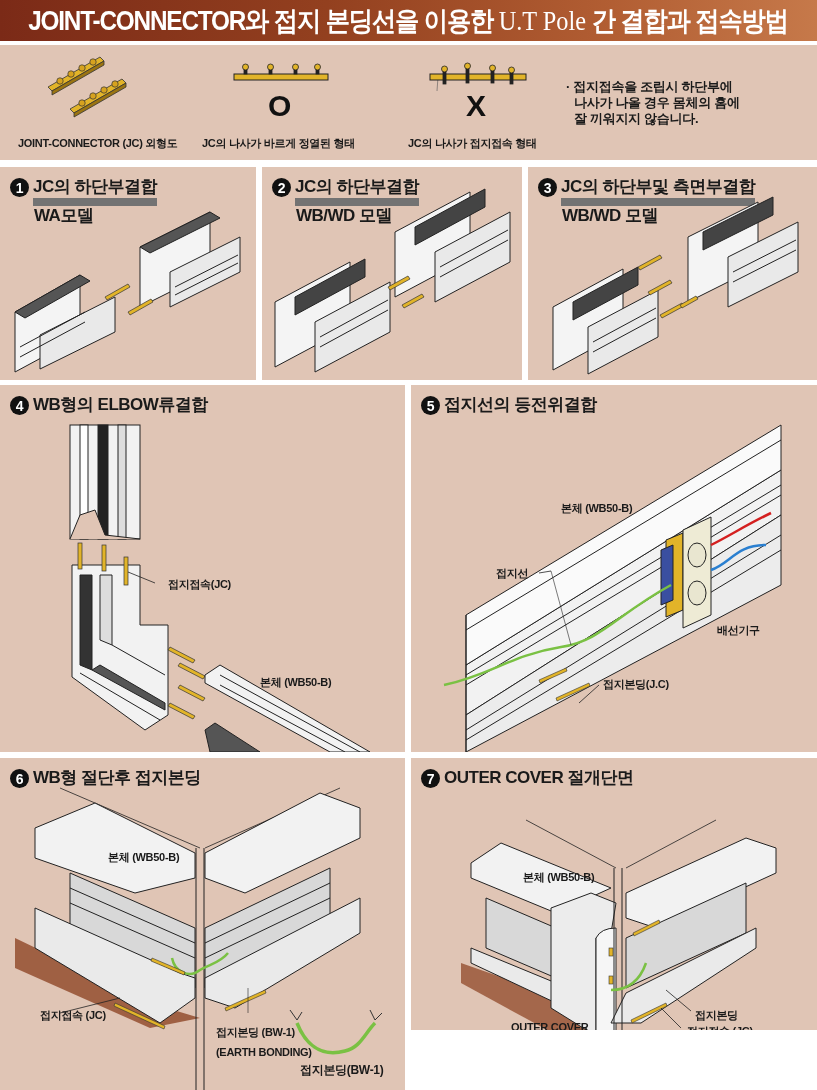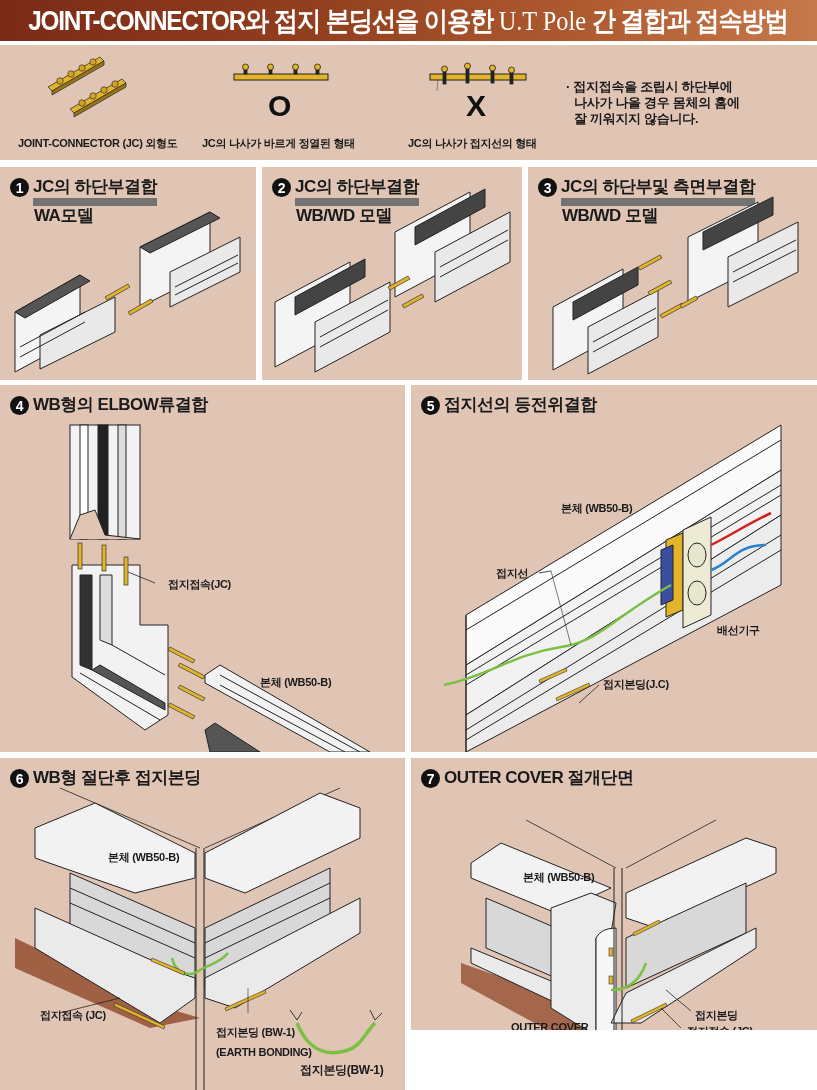--- a/index.html
+++ b/index.html
@@ -90,21 +90,21 @@
         <circle cx="16.5" cy="6" r="3"></circle>
       <rect x="38" y="3" width="3" height="17" fill="#222"></rect>
         <circle cx="39.5" cy="3" r="3"></circle>
       <rect x="63" y="5" width="3" height="15" fill="#222"></rect>
         <circle cx="64.5" cy="5" r="3"></circle>
       <rect x="82" y="7" width="3" height="14" fill="#222"></rect>
         <circle cx="83.5" cy="7" r="3"></circle>
     </g>
   </svg>
   <div style="position:absolute;left:466px;top:44px;font-size:30px;font-weight:bold;color:#111;">X</div>
-  <div class="label" style="left:408px;top:91px;">JC의 나사가 접지선의 형태</div>
+  <div class="label" style="left:408px;top:91px;">JC의 나사가 접지접속 형태</div>
 
   <div class="note" style="left:566px;top:34px;">
     <div>· 접지접속을 조립시 하단부에</div>
     <div style="padding-left:8px;">나사가 나올 경우 몸체의 홈에</div>
     <div style="padding-left:8px;">잘 끼워지지 않습니다.</div>
   </div>
 </div>
 
 <div class="panel" style="left:0;top:167px;width:256px;height:213px;">
   <div class="p-title">

